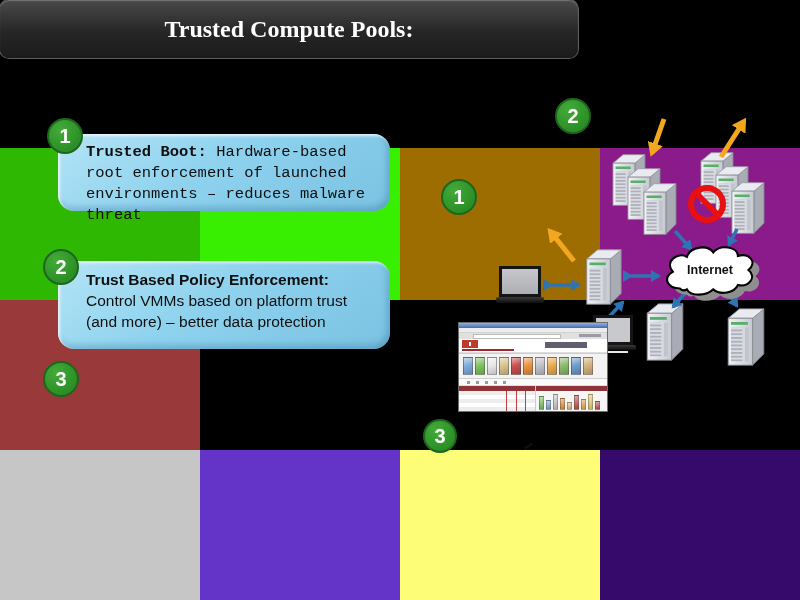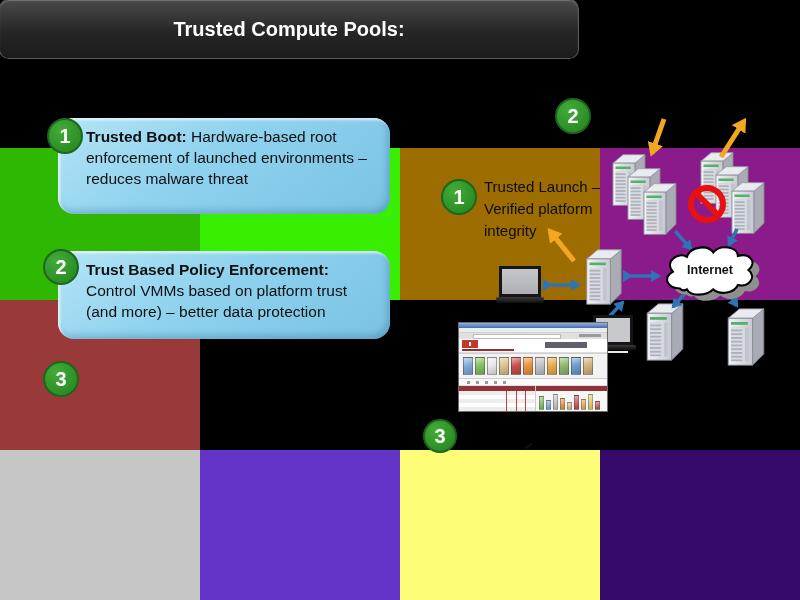--- a/index.html
+++ b/index.html
@@ -22,21 +22,21 @@
            padding:8px 14px 8px 28px;z-index:5;}
   .callout p{margin:0;font-size:15.5px;line-height:21px;color:#101010;}
   .callout b{font-weight:bold;}
   
   #step1-label{left:484px;top:176px;width:132px;font-size:15px;line-height:22px;color:#0d0d0d;z-index:4;}
   
   #banner{left:110px;top:508px;width:578px;height:58px;border-radius:9px;z-index:7;
           background:linear-gradient(#4a4a4a,#262626 55%,#1b1b1b);
           box-shadow:0 0 0 1px #5e5e5e, inset 0 1px 1px rgba(255,255,255,.25);
           display:flex;flex-direction:column;align-items:center;justify-content:center;}
-  #banner div{color:#fff;font-weight:bold;font-size:20px;line-height:27px;text-align:left;}
+  #banner div{color:#fff;font-weight:bold;font-size:24px;line-height:27px;text-align:left;font-family:Liberation Serif, serif;}
   
   #diagram{position:absolute;left:0;top:0;z-index:2;}
   
   .laptop{position:absolute;z-index:3;}
   .lt-screen{border:3px solid #151515;background:linear-gradient(#c6c7cb,#aeafb4);margin:0 auto;}
   .lt-base{background:linear-gradient(#3a3a3a,#0e0e0e);border-radius:2px;}
   .lt-foot{height:2px;background:#e8e8e8;margin:1px auto 0;}
   
   #dashwin{left:458px;top:322px;width:150px;height:90px;background:#fff;border:1px solid #6d6d6d;
            box-sizing:border-box;z-index:3;display:flex;flex-direction:column;}
@@ -213,34 +213,33 @@
             <div class="bar" style="height: 15px; background: linear-gradient(160deg, rgba(255, 255, 255, 0.5), rgba(0, 0, 0, 0.15)), rgb(200, 72, 72);"></div>
             <div class="bar" style="height: 11px; background: linear-gradient(160deg, rgba(255, 255, 255, 0.5), rgba(0, 0, 0, 0.15)), rgb(232, 168, 72);"></div>
             <div class="bar" style="height: 16px; background: linear-gradient(160deg, rgba(255, 255, 255, 0.5), rgba(0, 0, 0, 0.15)), rgb(232, 208, 106);"></div>
             <div class="bar" style="height: 9px; background: linear-gradient(160deg, rgba(255, 255, 255, 0.5), rgba(0, 0, 0, 0.15)), rgb(192, 80, 80);"></div>
           </div>
       </div>
     </div>
   </div>
 
   <div class="numcirc" style="left:47px;top:118px;">1</div>
-  <div class="callout" style="top:118px;height:96px;">
+  <div class="callout" style="top:134px;height:77px;font-family:Liberation Mono, monospace;">
     <p><b>Trusted Boot:</b><span> Hardware-based root enforcement of launched environments – reduces malware threat</span></p>
   </div>
 
   <div class="numcirc" style="left:43px;top:249px;">2</div>
-  <div class="callout" style="top:251px;height:88px;">
+  <div class="callout" style="top:261px;height:88px;">
     <p><b>Trust Based Policy Enforcement:</b><span> Control VMMs based on platform trust (and more) – better data protection</span></p>
   </div>
 
   <div class="numcirc" style="left:43px;top:361px;">3</div>
 
   <div class="numcirc" style="left:555px;top:98px;">2</div>
   <div class="numcirc" style="left:441px;top:179px;">1</div>
-  <div id="step1-label" class="abs">Trusted Launch – Verified platform integrity</div>
   <div class="numcirc" style="left:423px;top:419px;width:34px;height:34px;">3</div>
 
   <div id="artifact" class="abs"></div>
 
   <div id="banner">
     <div>Trusted Compute Pools:</div>
   </div>
 
 </div>
 

